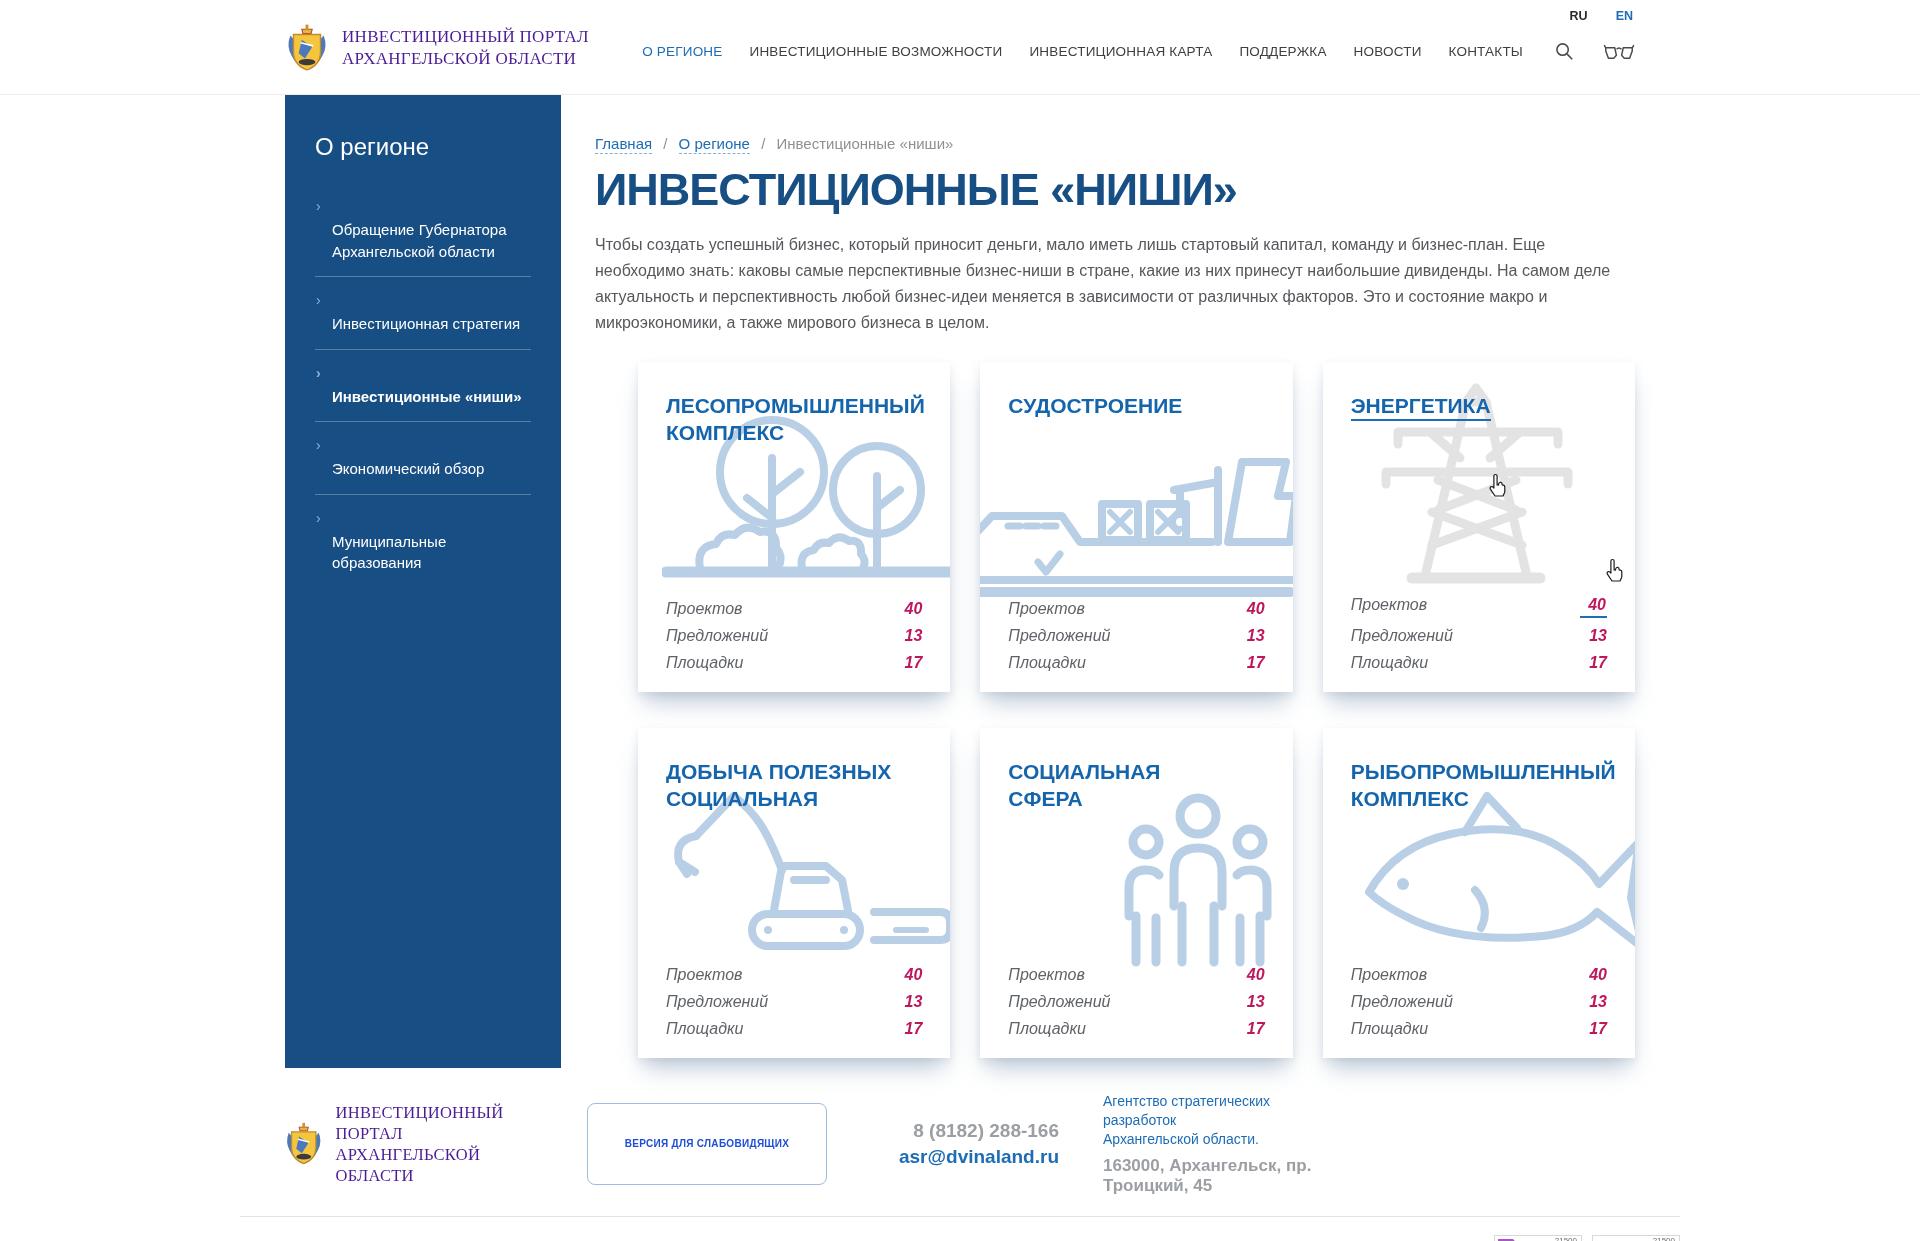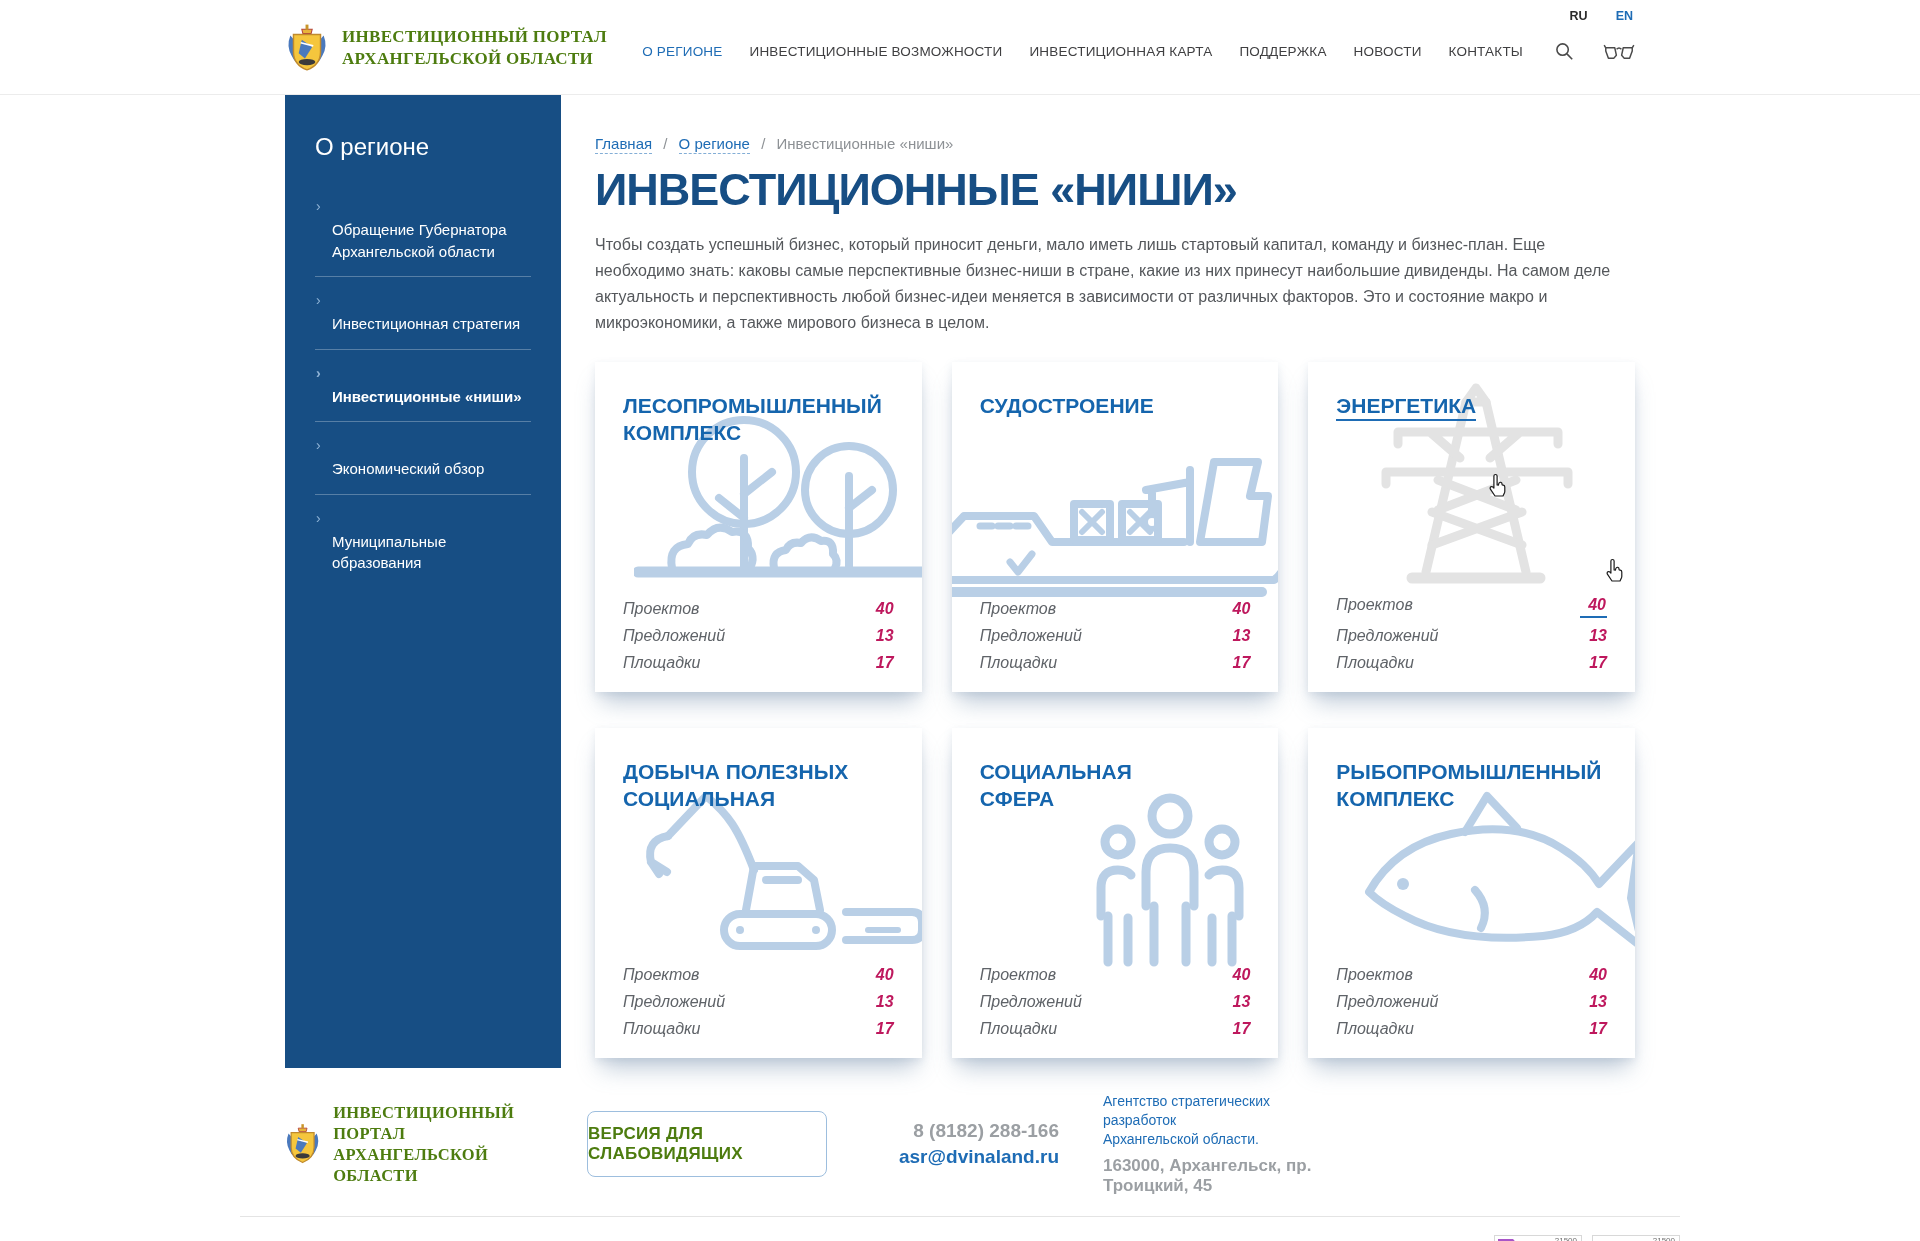--- a/index.html
+++ b/index.html
@@ -4,21 +4,21 @@
 <style>
   * { margin:0; padding:0; box-sizing:border-box; }
   html,body { background:#fff; }
   body { font-family:"Liberation Sans", sans-serif; width:1920px; height:1241px; position:relative; overflow:hidden; }
   .page { width:1920px; height:1241px; position:relative; background:#fff; }
 
   
   .header { height:95px; border-bottom:1px solid #ececec; background:#fff; position:relative; z-index:5; }
   .header-inner { width:1350px; margin:0 auto; height:95px; position:relative; display:flex; align-items:center; }
   .logo { display:flex; align-items:center; cursor:pointer; }
-  .logo-text { margin-left:13px; font-family:"Liberation Serif", serif; font-weight:bold; font-size:17px; line-height:1.28; color:#4d7c0f; letter-spacing:.3px; white-space:pre-line; }
+  .logo-text { margin-left:13px; font-family:"Liberation Serif", serif; font-weight:normal; font-size:17px; line-height:1.28; color:#4c1d95; letter-spacing:.3px; white-space:pre-line; }
   .lang { position:absolute; top:9px; right:2px; display:flex; gap:28px; font-size:12.5px; font-weight:bold; }
   .lang-ru { color:#2b2b2b; cursor:pointer; }
   .lang-en { color:#1e6cb5; cursor:pointer; }
   .nav { margin-left:auto; display:flex; align-items:center; gap:27px; padding-top:8px; }
   .nav-item { font-size:13.5px; letter-spacing:.2px; color:#3f3f41; text-transform:uppercase; cursor:pointer; white-space:nowrap; }
   .nav-item.active { color:#1e6cb5; }
   .hdr-icons { display:flex; align-items:center; gap:29px; margin-left:32px; padding-top:8px; }
   .hdr-icon { cursor:pointer; display:block; }
 
   
@@ -30,21 +30,21 @@
   .side-item.active { font-weight:bold; }
   .side-chevron { position:absolute; left:1px; top:13px; color:#8fb3d6; font-size:14px; }
 
   .content { flex:1; padding:40px 0 0 34px; }
   .breadcrumb { font-size:15px; color:#8d9195; }
   .crumb-link { color:#1e6cb5; border-bottom:1px dashed rgba(30,108,181,.55); padding-bottom:1px; cursor:pointer; }
   .crumb-sep { margin:0 7px; color:#8d9195; }
   .page-title { margin:12px 0 16px 0; font-size:45px; font-weight:bold; letter-spacing:-1px; color:#174e84; }
   .intro { font-size:16px; line-height:26px; color:#54575b; margin-bottom:26px; }
 
-  .cards { display:grid; grid-template-columns:repeat(3,1fr); gap:36px 30px; }
+  .cards { display:grid; grid-template-columns:repeat(3,1fr); gap:36px 30px;margin-left:43px; }
   .card { position:relative; height:330px; background:#fff; padding:30px 28px; overflow:hidden;
           box-shadow:0 3px 8px rgba(130,150,175,.18), 0 16px 22px -6px rgba(115,143,170,.45); }
   .card-title { position:relative; z-index:2; font-size:21px; line-height:1.3; font-weight:bold; color:#1565ad; max-width:240px; cursor:pointer; }
   .card-title span { white-space:pre-line; }
   .card-title .underlined { border-bottom:2px solid #1e6cb5; padding-bottom:2px; }
   .card-icon { position:absolute; z-index:1; pointer-events:none; }
   .icon-trees    { right:-12px; top:38px; }
   .icon-ship     { left:-30px;  top:72px; }
   .icon-power    { right:32px;  top:18px; }
   .icon-excav    { right:-14px; top:34px; }
@@ -62,22 +62,22 @@
 
   
   .footer { background:#fff; }
   .footer-top { width:1350px; margin:0 auto; padding-top:24px; display:flex; align-items:center; }
   .f-logo { display:flex; align-items:center; width:275px; flex:none; cursor:pointer; }
   .f-logo .logo-text { font-size:16.5px; }
   .apply-btn { margin-left:88px; width:200px; height:70px; flex:none; background:#1b64ad; border-radius:4px; position:relative; cursor:pointer;
                background-image:linear-gradient(115deg, rgba(255,255,255,.08) 0 36%, transparent 36%), linear-gradient(250deg, rgba(0,0,30,.10) 0 26%, transparent 26%); }
   .apply-btn-text { position:absolute; left:18px; top:16px; color:#fff; font-size:13px; font-weight:bold; line-height:1.5; letter-spacing:.3px; white-space:pre-line; }
   .apply-arrow { position:absolute; right:16px; bottom:14px; color:#fff; font-size:17px; font-weight:bold; }
-  .access-btn { margin-left:27px; width:240px; height:66px; flex:none; background:#fff; border:1px solid #9dbede; border-radius:8px;
-                color:#4d7c0f; font-size:17px; font-weight:bold; letter-spacing:.3px; display:flex; align-items:center; justify-content:center; cursor:pointer; }
+  .access-btn { margin-left:27px; width:240px; height:82px; flex:none; background:#fff; border:1px solid #9dbede; border-radius:8px;
+                color:#1d4ed8; font-size:10px; font-weight:bold; letter-spacing:.3px; display:flex; align-items:center; justify-content:center; cursor:pointer; }
   .f-contacts { margin-left:42px; width:190px; flex:none; text-align:right; }
   .f-phone { font-size:19px; font-weight:bold; color:#9b9fa3; cursor:pointer; }
   .f-email { font-size:19px; font-weight:bold; color:#1e6cb5; margin-top:4px; cursor:pointer; }
   .f-agency { margin-left:44px; width:240px; flex:none; }
   .f-agency-name { font-size:14px; line-height:1.35; color:#1e6cb5; white-space:pre-line; }
   .f-address { margin-top:7px; font-size:17px; font-weight:bold; color:#9b9fa3; }
   .footer-bottom-wrap { width:1440px; margin:20px auto 0 auto; border-top:1px solid #e4e4e4; }
   .counters { display:flex; justify-content:flex-end; gap:10px; padding:18px 0 0 0; }
   .counter { width:88px; height:31px; background:#fff; border:1px solid #d8d8d8; display:flex; align-items:center; cursor:pointer; }
   .counter-icon { width:24px; height:23px; margin:3px 0 3px 3px; flex:none; position:relative; }

